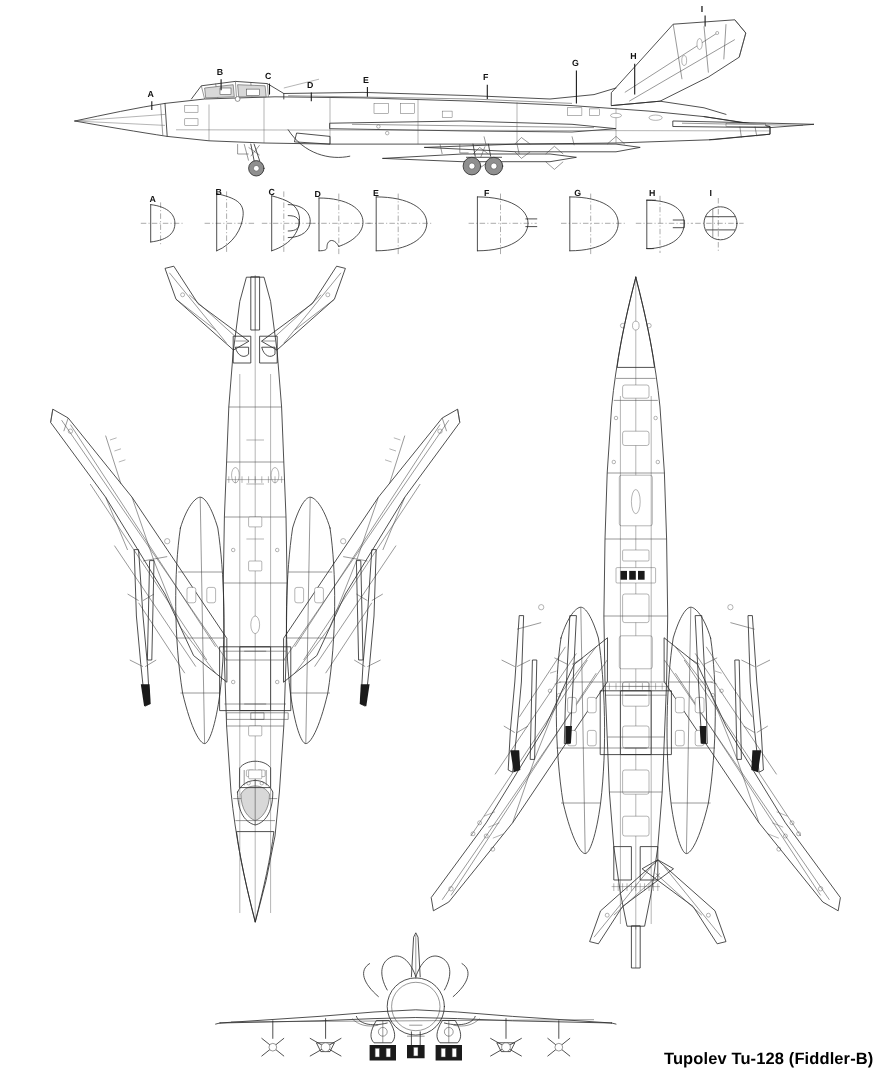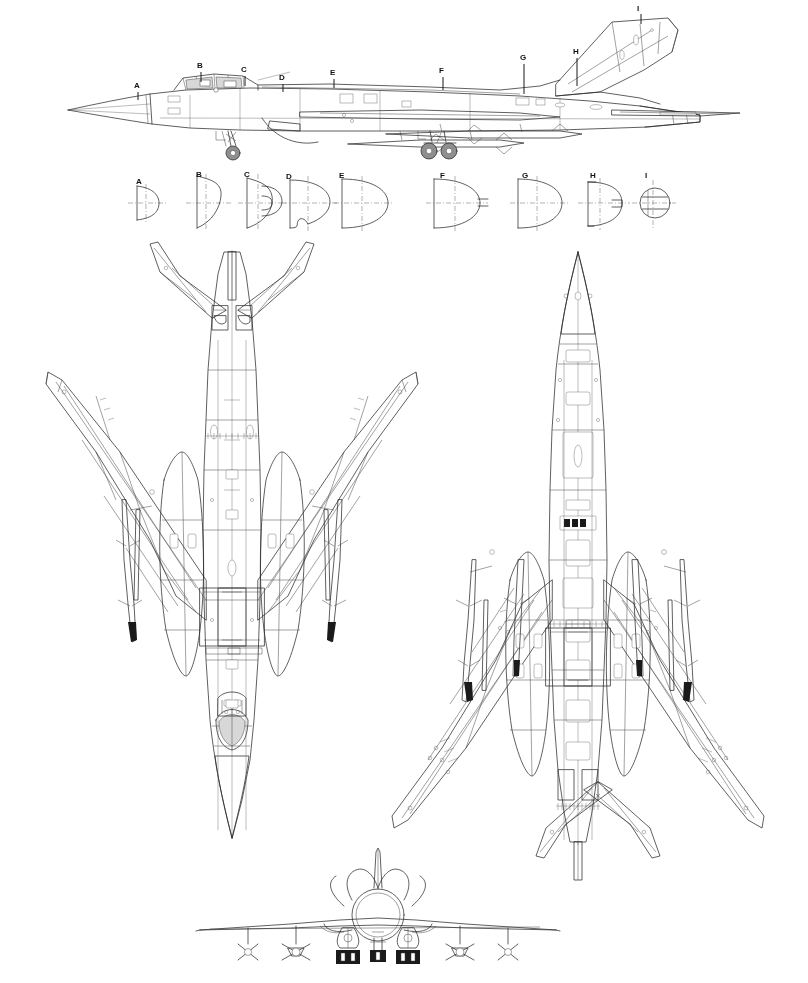--- a/index.html
+++ b/index.html
@@ -534,14 +534,15 @@
     <path class="ln" d="M508 928 L 508 944"></path>
     <path class="ln" d="M498 944 L 508 952 L 518 944 M498 960 L 508 952 L 518 960"></path>
     <circle class="lnt fillw" cx="508" cy="952" r="3.5"></circle>
 
     <path class="lnt" d="M320 926 C 326 932 334 934 344 932"></path>
     <path class="lnt" d="M436 926 C 430 932 422 934 412 932"></path>
   </g>
 
 </svg>
 
+<div id="title">Tupolev Tu-128 (Fiddler-B)</div>
 
 </div>
 
 </body></html>

